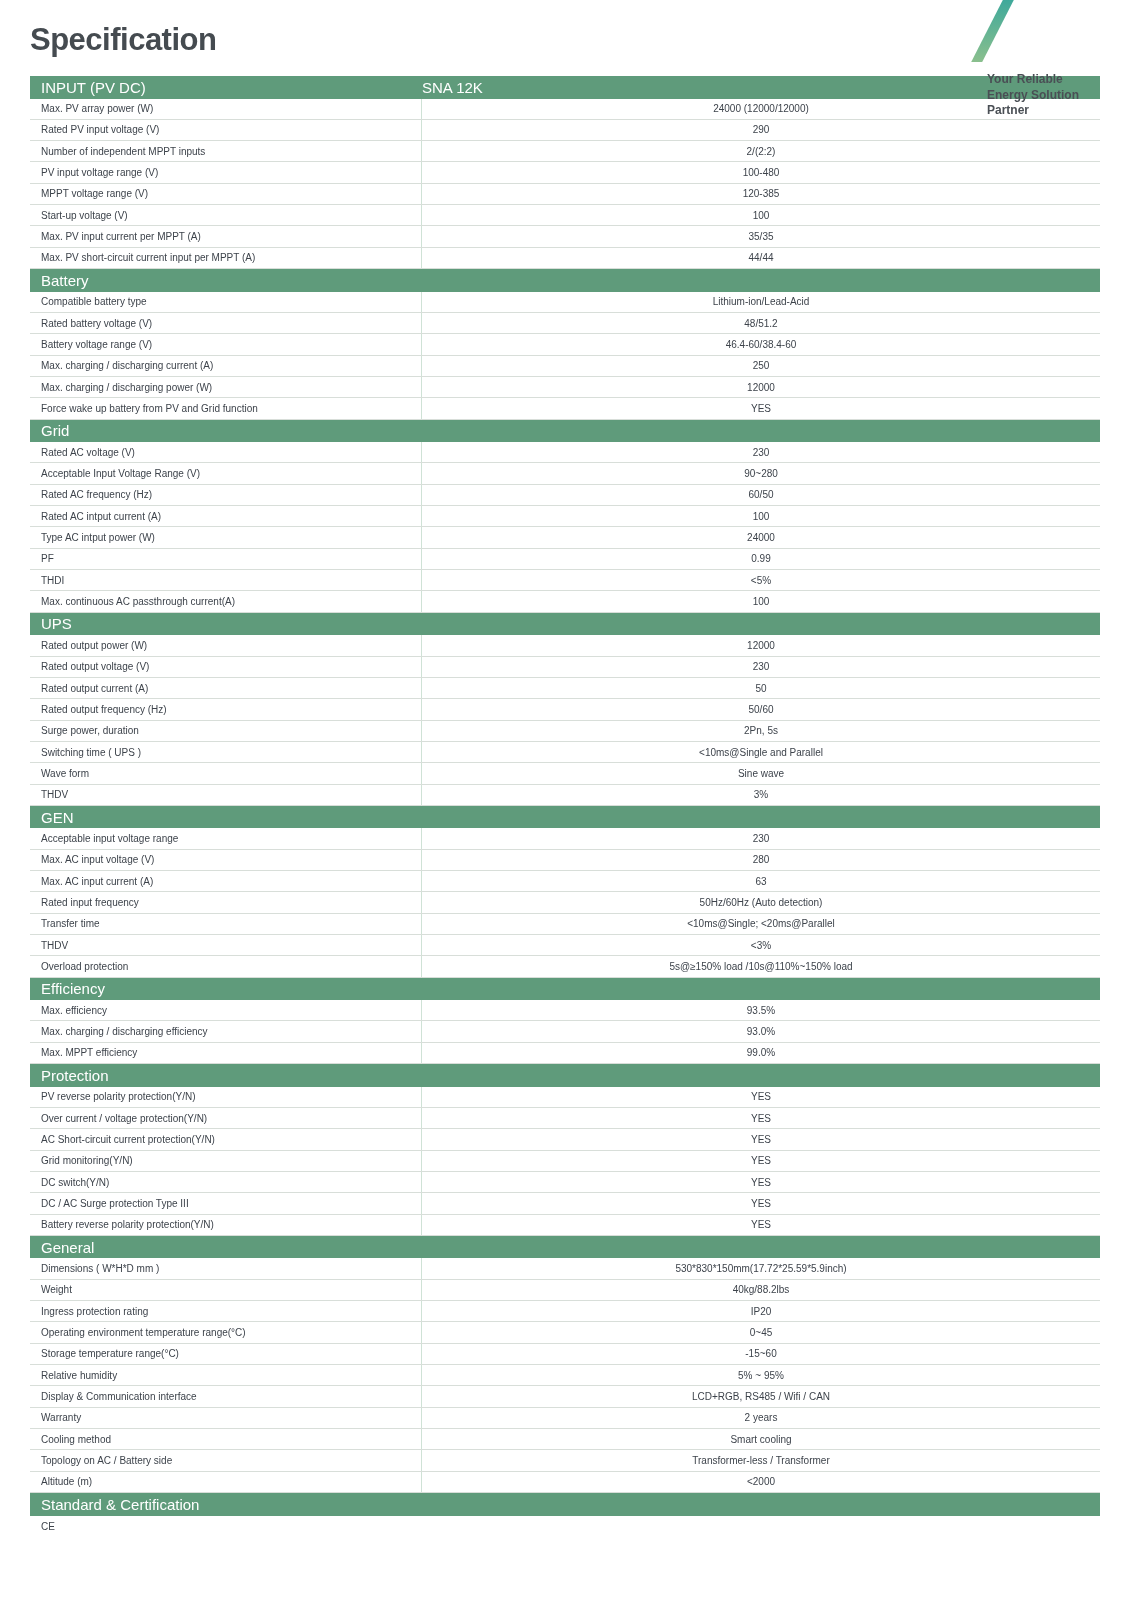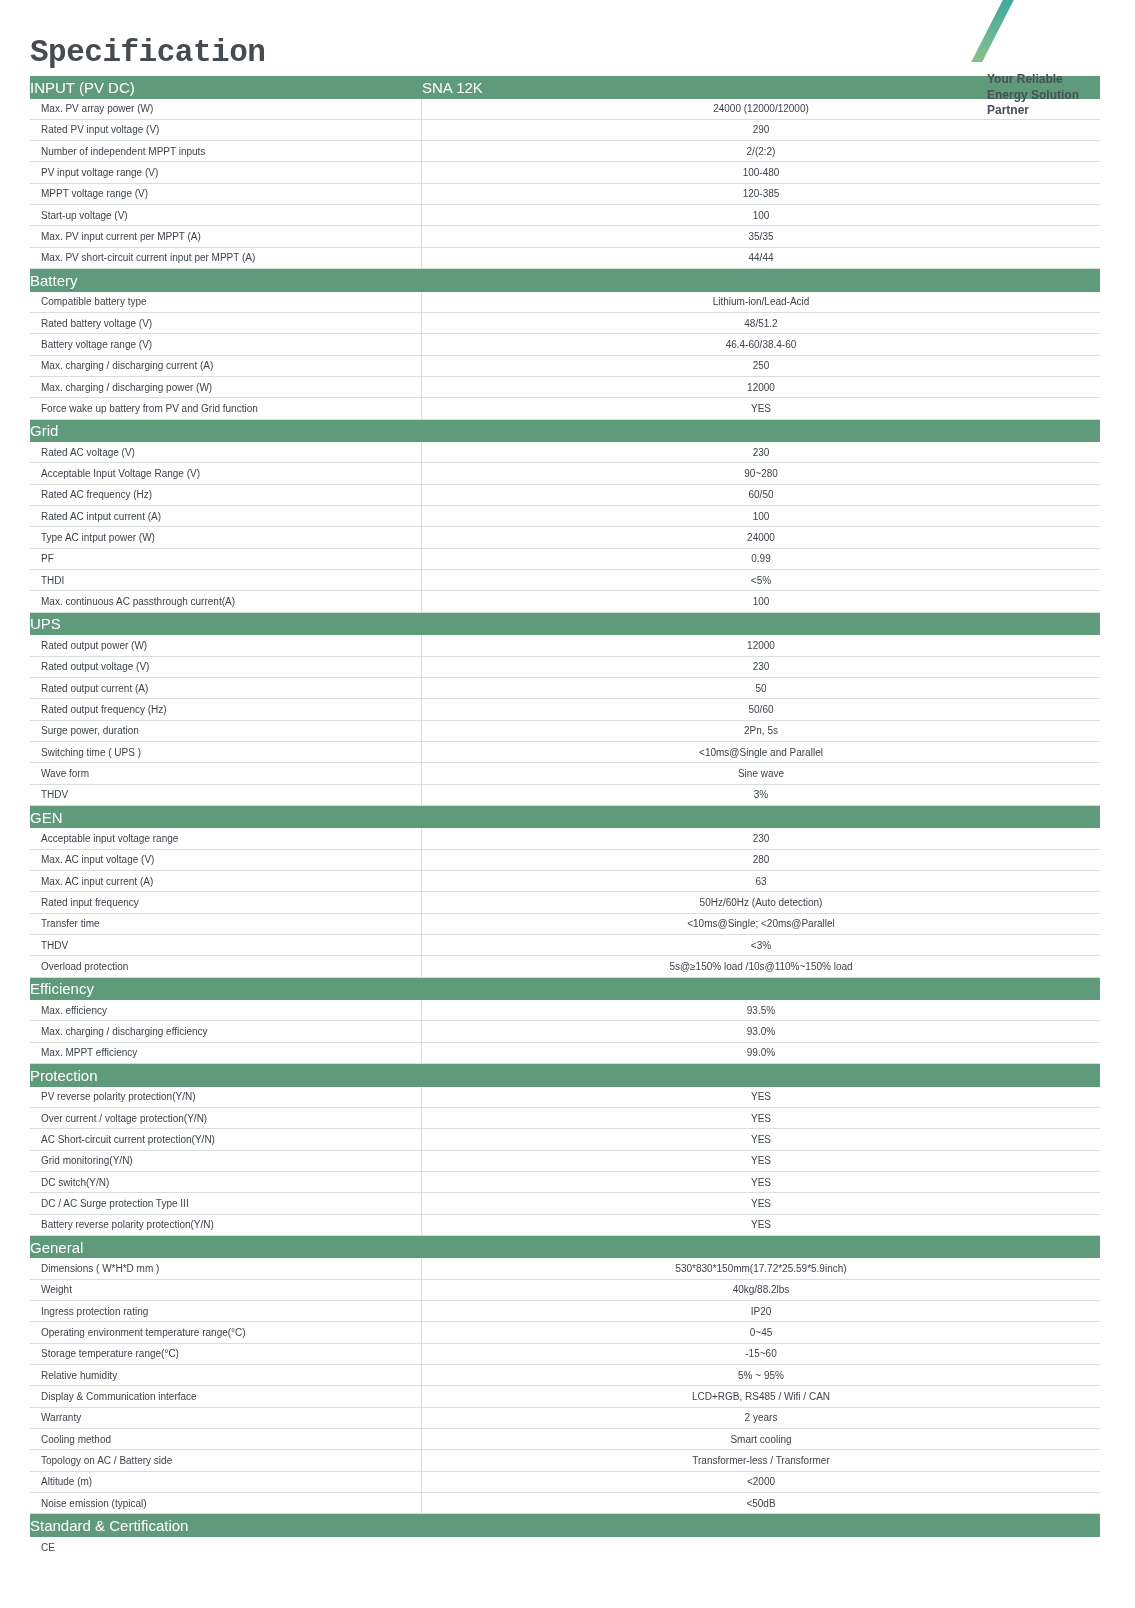--- a/index.html
+++ b/index.html
@@ -17,22 +17,22 @@
   body{
     width:1135px;height:1608px;
     background:#ffffff;
     font-family:"Liberation Sans", sans-serif;
     color:var(--body-text);
     overflow:hidden;
     position:relative;
   }
   .page{padding:24px 35px 0 30px;}
   .top{
-    display:flex;justify-content:space-between;align-items:flex-end;
-    height:46px;margin-bottom:6px;font-family:Liberation Mono, monospace;
+    display:flex;justify-content:space-between;align-items:flex-start;
+    height:46px;margin-bottom:6px;
   }
   h1.title{
     margin:0;font-size:31px;font-weight:700;
     color:var(--title-text);letter-spacing:-0.5px;line-height:1.05;
   }
   .logo{
     position:absolute;top:0;right:56px;
     display:flex;align-items:flex-start;flex-direction:column;
   }
   .slash{
@@ -47,21 +47,21 @@
     font-size:12px;font-weight:700;color:#4a4f55;line-height:1.3;
   }
   
   .spec-table{width:1070px;}
   .sec-header{
     display:grid;grid-template-columns:392px 1fr;
     background:var(--header-bg);color:var(--header-text);
     height:22.5px;align-items:center;
     font-size:15px;font-weight:400;
   }
-  .sec-title{white-space:nowrap;}
+  .sec-title{padding-left:11px;white-space:nowrap;}
   .model{text-align:left;}
   .row{
     display:grid;grid-template-columns:392px 1fr;
     height:21.33px;align-items:stretch;
     font-size:10px;
     border-bottom:1px solid var(--row-border);
   }
   .row .cell{display:flex;align-items:center;white-space:nowrap;}
   .row .label{
     padding-left:11px;
@@ -337,24 +337,20 @@
         <div class="cell value">Smart cooling</div>
       </div>
       <div class="row">
         <div class="cell label">Topology on AC / Battery side</div>
         <div class="cell value">Transformer-less / Transformer</div>
       </div>
       <div class="row">
         <div class="cell label">Altitude (m)</div>
         <div class="cell value">&lt;2000</div>
       </div>
-      <div class="row">
-        <div class="cell label">Noise emission (typical)</div>
-        <div class="cell value">&lt;50dB</div>
-      </div>
       <div class="sec-header">
         <span class="sec-title">Standard &amp; Certification</span>
       </div>
       <div class="row plain">
         <div class="cell label">CE</div>
         <div class="cell value"></div>
       </div>
     </div>
 </div>
 

